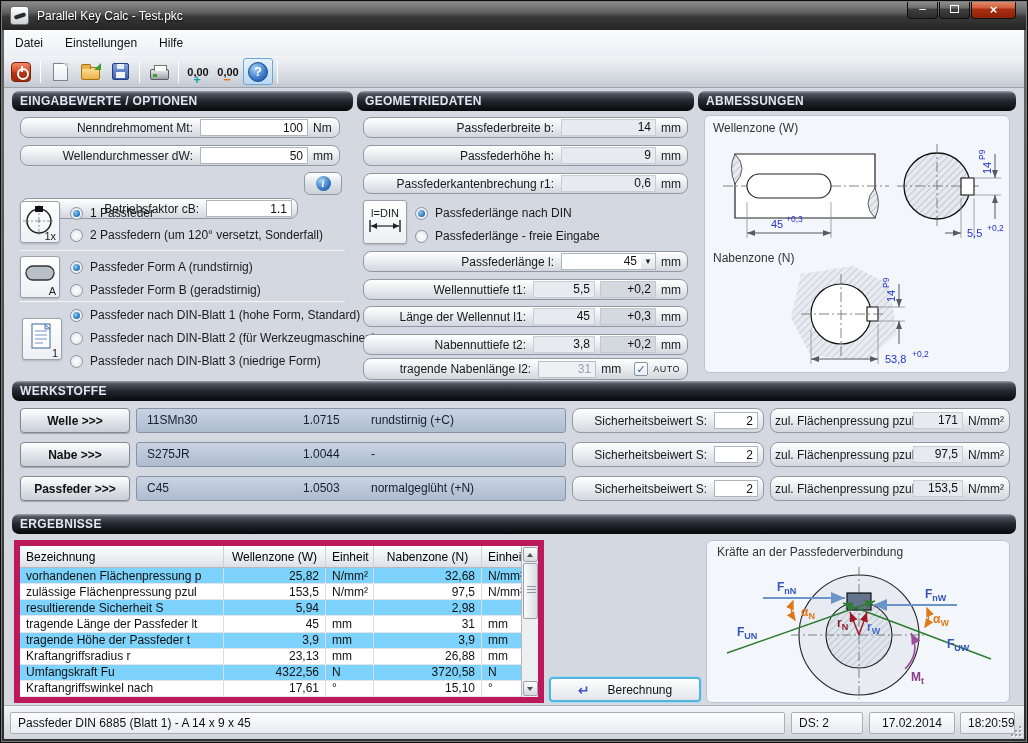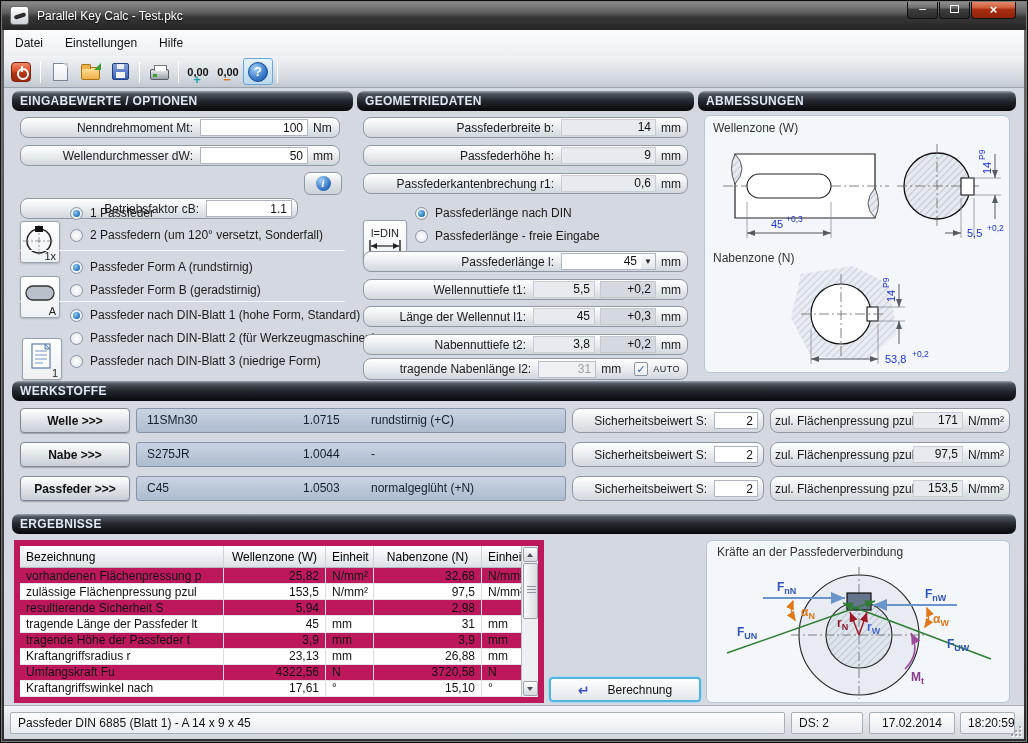--- a/index.html
+++ b/index.html
@@ -92,21 +92,21 @@
   .autolbl { font-size:9px; letter-spacing:.5px; color:#222; padding-left:5px; padding-right:2px; }
 
   .radio-row { position:absolute; display:flex; align-items:center; height:16px; }
   .radio { width:13px; height:13px; border-radius:50%; border:1px solid #8a93a0;
     background:radial-gradient(#ffffff,#dfe2e6); flex:none; }
   .radio.sel { position:relative; }
   .radio.sel::after { content:""; position:absolute; left:2px; top:2px; width:7px; height:7px; border-radius:50%;
     background:radial-gradient(circle at 35% 35%,#8cc8f0,#1d6fb8 75%); }
   .rlabel { font-size:12px; color:#1a1a1a; padding-left:7px; white-space:nowrap; }
   .gicon { position:absolute; width:40px; height:42px; border:1px solid #98a1ac; border-radius:3px;
-    background:linear-gradient(#ffffff,#eef0f3); box-shadow:0 1px 2px rgba(0,0,0,.18);margin-top:20px; }
+    background:linear-gradient(#ffffff,#eef0f3); box-shadow:0 1px 2px rgba(0,0,0,.18); }
   .gcorner { position:absolute; right:3px; bottom:0; font-size:11px; color:#222; }
   .gsep { position:absolute; height:1px; background:#bcc2ca; border-bottom:1px solid #f2f4f7; }
 
   .infobtn { position:absolute; width:38px; height:23px; border:1px solid #8f98a4; border-radius:6px;
     background:linear-gradient(#ffffff,#dde1e6 55%,#ccd2d9); display:flex; align-items:center; justify-content:center; }
   .infocircle { width:15px; height:15px; border-radius:50%; color:#fff; font-size:10px; font-weight:bold;
     font-family:"Liberation Serif",serif; font-style:italic;
     background:radial-gradient(circle at 35% 30%,#9fd0f5,#2e6fc0 65%,#1b4e96);
     display:flex; align-items:center; justify-content:center; }
 
@@ -124,21 +124,21 @@
     border:6px solid #be185d; background:#fff; display:flex; }
   .tbl-main { flex:1; display:flex; flex-direction:column; min-width:0; }
   .tbl-head { display:flex; height:22px; background:linear-gradient(#ffffff,#e7eaee 70%,#dce0e5);
     border-bottom:1px solid #b4b9bf; flex:none; }
   .th,.td { font-size:12px; display:flex; align-items:center; padding:0 6px; border-right:1px solid #cfd3d8; overflow:hidden; white-space:nowrap; }
   .td { border-right:1px solid #dadde1; color:#111; }
   .c0{width:204px;flex:none;} .c1{width:102px;flex:none;} .c2{width:48px;flex:none;} .c3{width:108px;flex:none;} .c4{flex:1;border-right:none;}
   .num { justify-content:flex-end; }
   .tbl-body { flex:1; display:flex; flex-direction:column; }
   .tr { display:flex; flex:1; border-bottom:1px solid #e3e5e8; }
-  .tr.odd { background:#be185d; }
+  .tr.odd { background:#7dd3fc; }
   .sbar { width:17px; flex:none; background:#edeff2; border-left:1px solid #b4b9bf; display:flex; flex-direction:column; align-items:center; }
   .sb-btn { width:15px; height:15px; margin:1px 0; border:1px solid #9aa1ab; border-radius:2px;
     background:linear-gradient(#fdfdfd,#d6dade); display:flex; align-items:center; justify-content:center; }
   .sb-arr { width:0; height:0; border-left:3px solid transparent; border-right:3px solid transparent; }
   .sb-arr.up { border-bottom:4px solid #4a5058; }
   .sb-arr.down { border-top:4px solid #4a5058; }
   .sb-thumb { width:15px; height:56px; border:1px solid #9aa1ab; border-radius:2px;
     background:linear-gradient(90deg,#fafbfc,#d9dde2); position:relative; }
   .sb-thumb::after { content:""; position:absolute; left:3px; top:25px; width:9px; height:1px;
     background:#8f969e; box-shadow:0 3px 0 #8f969e, 0 -3px 0 #8f969e; }

